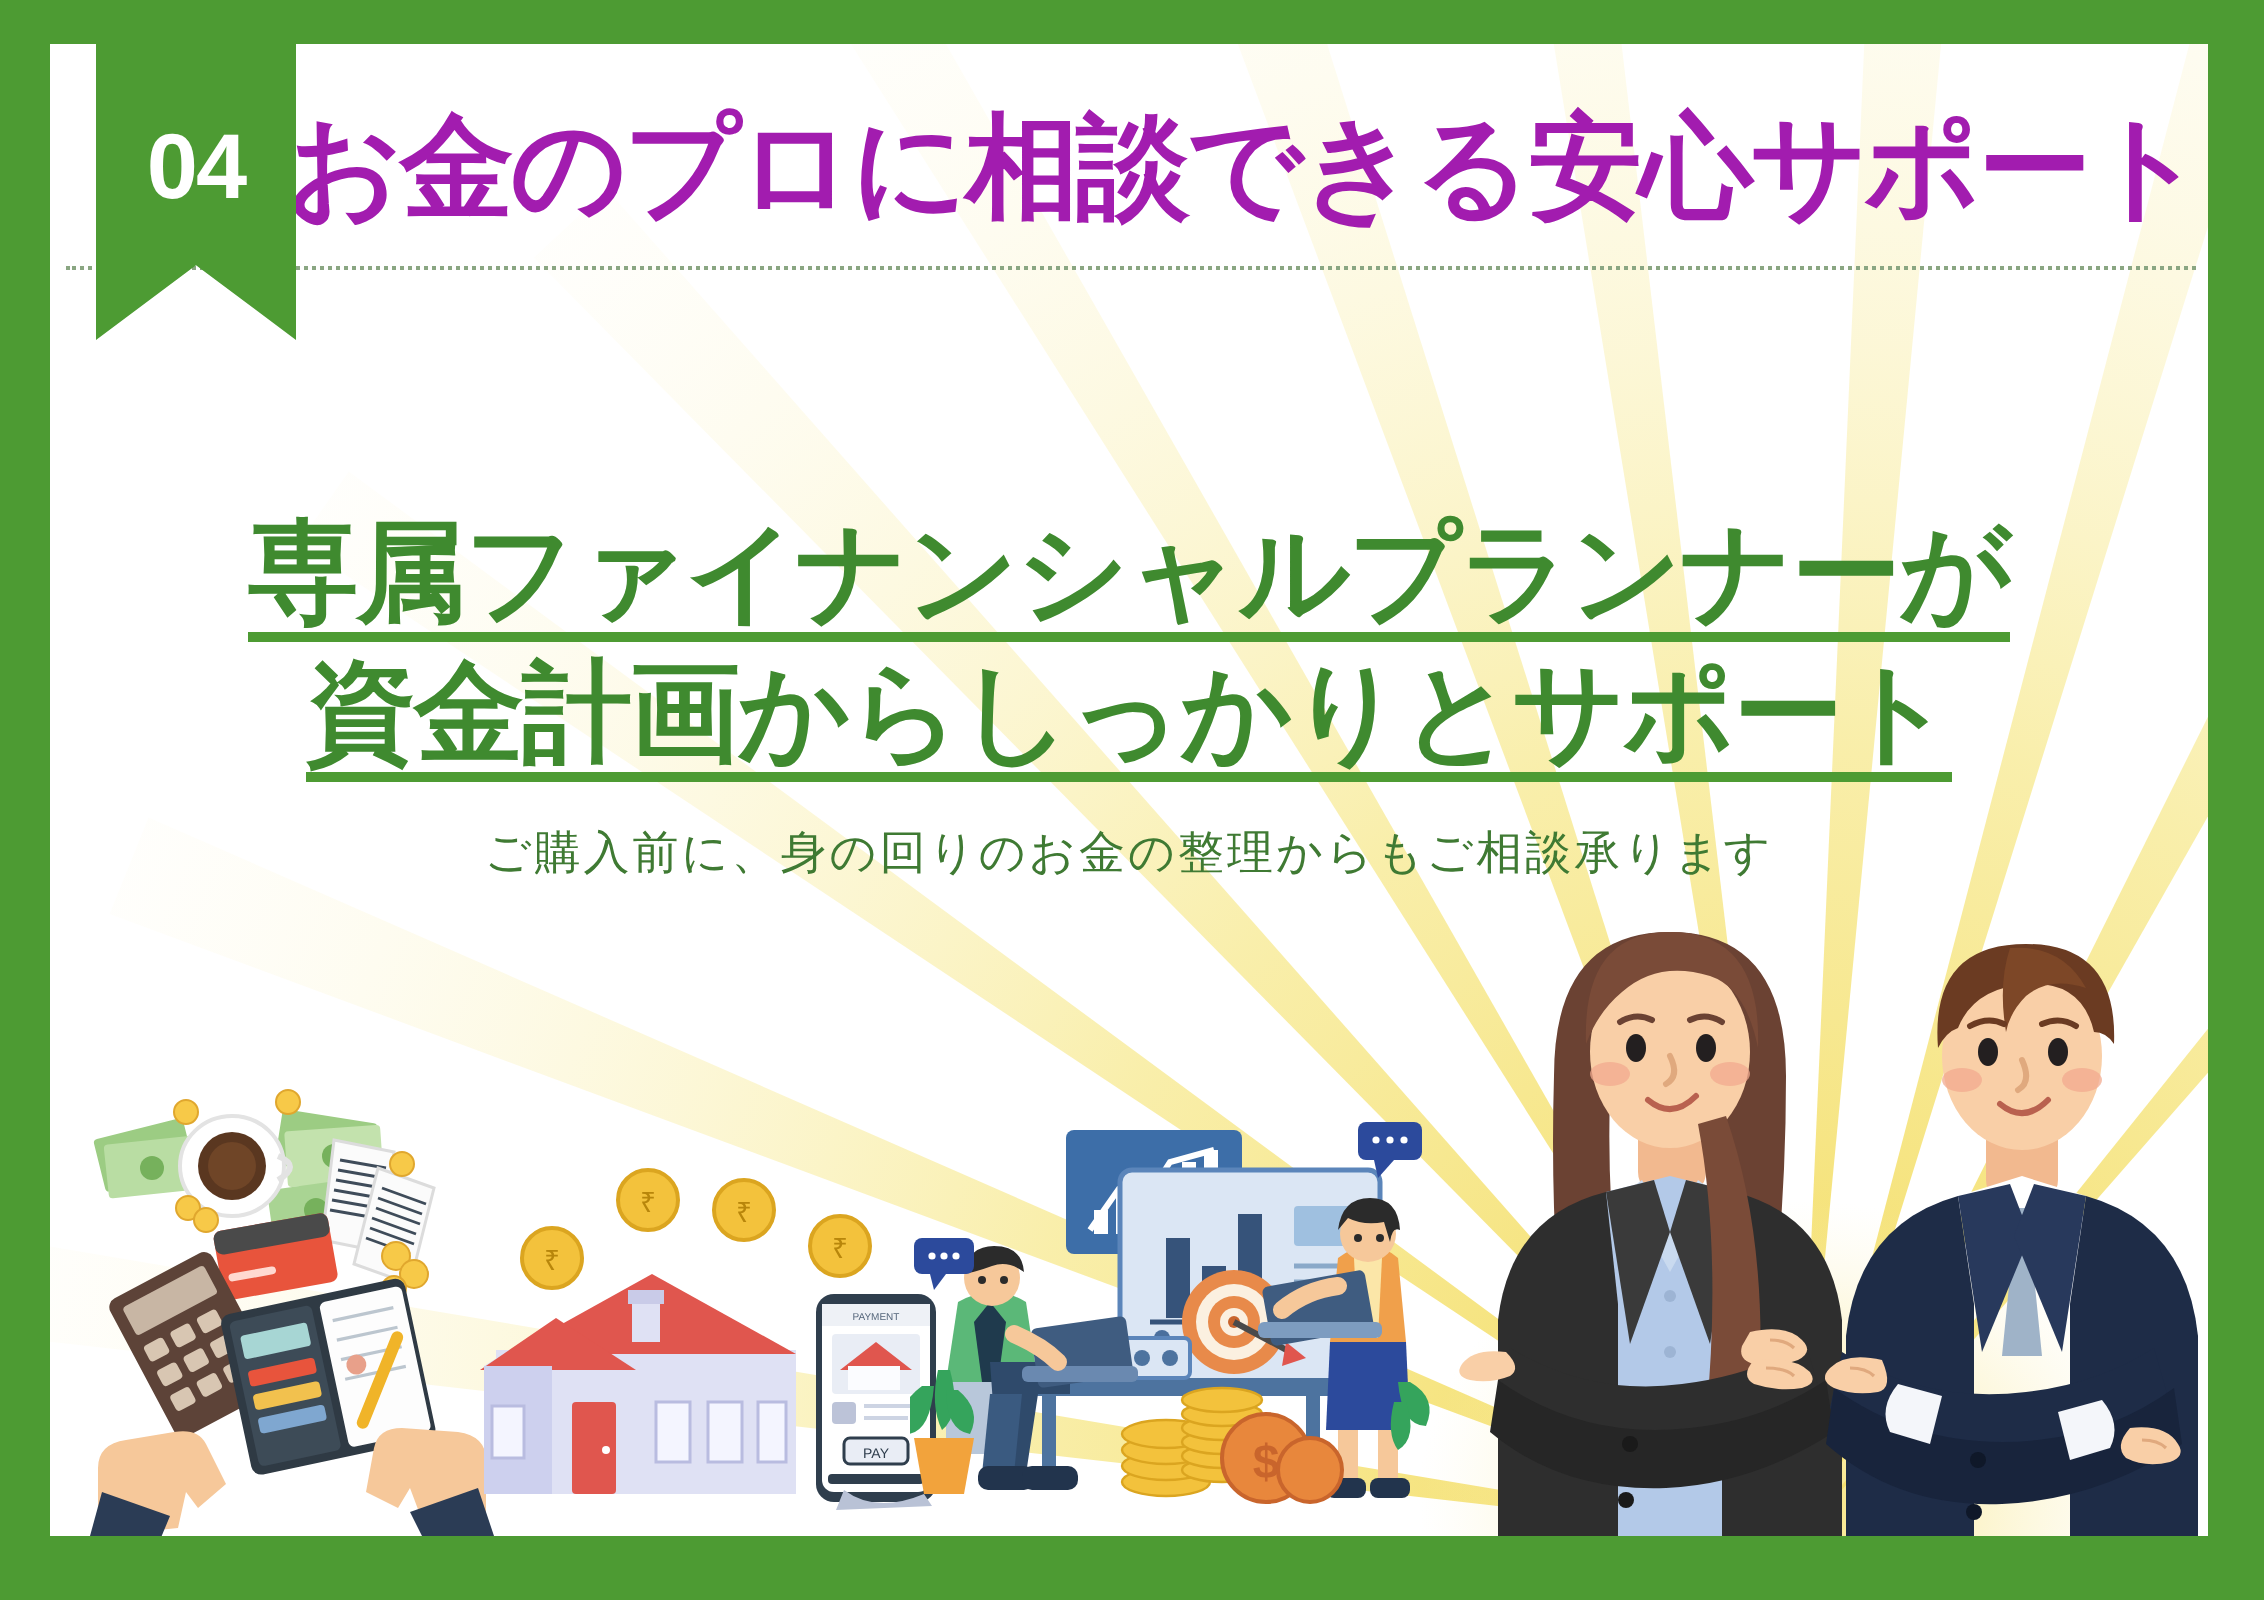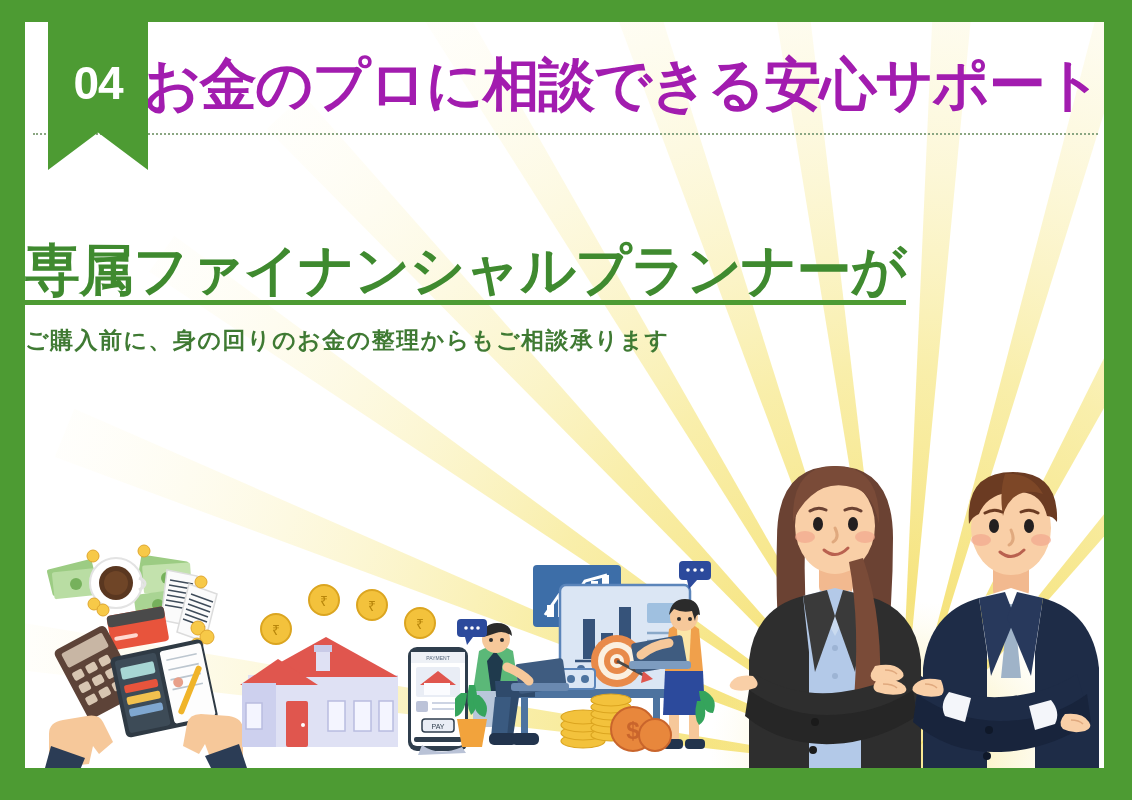--- a/index.html
+++ b/index.html
@@ -73,40 +73,41 @@
     font-size:57px;
     font-weight:bold;
     letter-spacing:-1.5px;
     line-height:1;
     white-space:nowrap;
   }
 
   
   #main-copy {
     position:absolute;
-    left:0; top:220px;
+    left:0; top:236px;
     width:1079px;
+    text-align:center;
     z-index:7;
   }
   .headline-row { line-height:1.02; }
   .headline {
     display:inline-block;
     color:#3f8a2f;
     font-size:55px;
     font-weight:bold;
     letter-spacing:-1px;
     border-bottom:5px solid #4d9b33;
     padding-bottom:2px;
   }
   .headline-row + .headline-row { margin-top:7px; }
   #subhead {
     margin-top:20px;
     color:#3f7a33;
     font-size:23px;
-    font-weight:bold;
+    font-weight:normal;
     letter-spacing:1.5px;
   }
 
   
   #illustrations {
     position:absolute;
     left:0; bottom:0;
     width:1079px; height:330px;
     z-index:4;
   }
@@ -196,20 +197,23 @@
         <div id="ribbon-num">04</div>
       </div>
 
       <div id="header-title">お金のプロに相談できる安心サポート</div>
     </div>
 
     <div id="main-copy">
       <div class="headline-row">
         <span class="headline">専属ファイナンシャルプランナーが</span>
       </div>
+      <div class="headline-row">
+        <span class="headline">資金計画からしっかりとサポート</span>
+      </div>
       <div id="subhead">ご購入前に、身の回りのお金の整理からもご相談承ります</div>
     </div>
 
     <div id="illustrations">
 
       <div class="art" id="art-flatlay">
         <svg viewBox="0 0 230 230" width="230" height="230">
 
           <g>
             <rect x="18" y="26" width="46" height="27" rx="2" fill="#9ccc83" transform="rotate(-14 41 39)"></rect>

